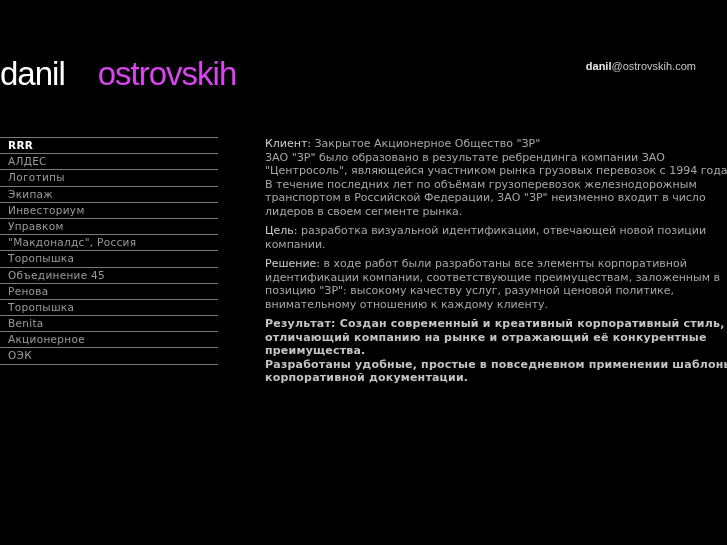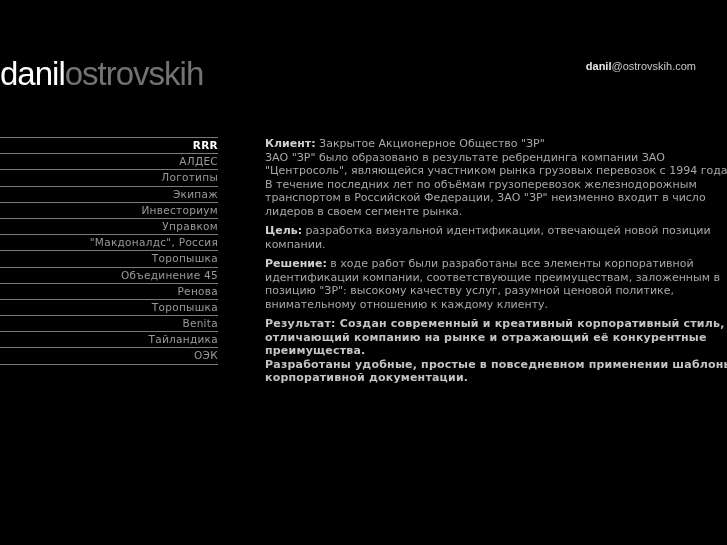--- a/index.html
+++ b/index.html
@@ -18,42 +18,41 @@
       position: absolute;
       left: 0;
       top: 55px;
       font-family: "Liberation Sans", sans-serif;
       font-size: 33px;
       letter-spacing: -1px;
       line-height: 38px;
       white-space: nowrap;
     }
     .logo .first { color: #ffffff; }
-    .logo .last { color: #737373; }
+    .logo .last { color: #d946ef; padding-left: 33px; }
     .email {
       position: absolute;
       right: 31px;
       top: 60px;
       font-family: "Liberation Sans", sans-serif;
       font-size: 11px;
       color: #c8c8c8;
       text-decoration: none;
     }
     .email .b { font-weight: bold; color: #e8e8e8; }
 
     .menu {
       position: absolute;
       left: 0;
       top: 137px;
       width: 218px;
       margin: 0;
       padding: 0;
       list-style: none;
       border-top: 1px solid #7a7a7a;
-      text-align: right;
     }
     .menu li {
       height: 15.2px;
       border-bottom: 1px solid #7a7a7a;
       font-size: 10.5px;
       line-height: 14px;
       padding-left: 8px;
       color: #9a9a9a;
       letter-spacing: 0.3px;
       white-space: nowrap;
@@ -70,21 +69,21 @@
       top: 137px;
       width: 470px;
       font-size: 11px;
       line-height: 13.5px;
       color: #a8a8a8;
     }
     .content p {
       margin: 0 0 6px 0;
     }
     .content .lbl {
-      font-weight: bold;
+      font-weight: normal;
       color: #cfcfcf;
     }
     .content .result {
       font-weight: bold;
       color: #c4c4c4;
       letter-spacing: 0.2px;
     }
   </style>
 </head>
 <body>
@@ -103,21 +102,21 @@
   <li>Логотипы</li>
   <li>Экипаж</li>
   <li>Инвесториум</li>
   <li>Управком</li>
   <li>"Макдоналдс", Россия</li>
   <li>Торопышка</li>
   <li>Объединение 45</li>
   <li>Ренова</li>
   <li>Торопышка</li>
   <li>Benita</li>
-  <li>Тайландика</li>
+  <li>Акционерное</li>
   <li>ОЭК</li>
 </ul>
 
 <div class="content">
   <p>
     <span class="lbl">Клиент:</span><span> Закрытое Акционерное Общество "ЗР"</span><br>
     <span>ЗАО "ЗР" было образовано в результате ребрендинга компании ЗАО "Центросоль", являющейся участником рынка грузовых перевозок с 1994 года. В течение последних лет по объёмам грузоперевозок железнодорожным транспортом в Российской Федерации, ЗАО "ЗР" неизменно входит в число лидеров в своем сегменте рынка.</span>
   </p>
   <p>
     <span class="lbl">Цель:</span><span> разработка визуальной идентификации, отвечающей новой позиции компании.</span>

